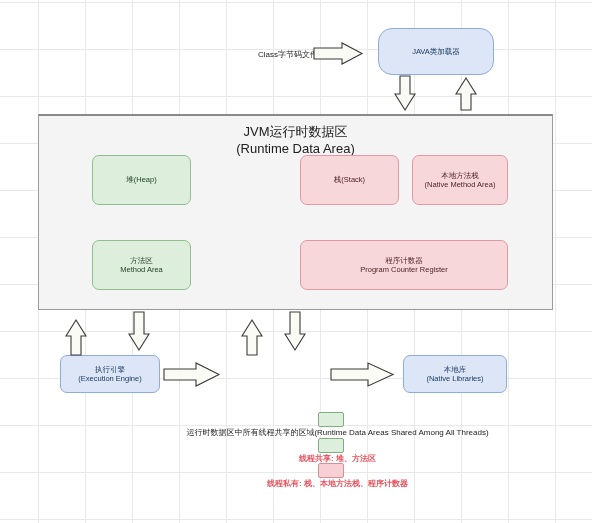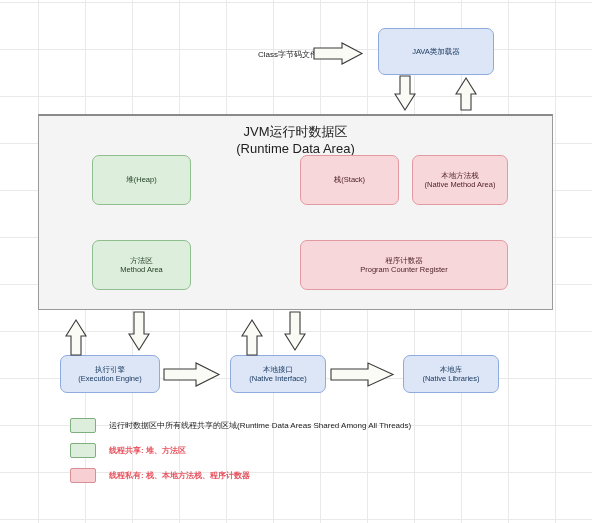--- a/index.html
+++ b/index.html
@@ -78,20 +78,21 @@
   }
   .legend{
     position:absolute;
     left:0;top:412px;width:592px;
   }
   .legend-row{
     display:flex;
     align-items:center;
     height:26px;
     padding-left:70px;
+    flex-direction:column;
   }
   .swatch{
     width:26px;height:15px;
     box-sizing:border-box;
     border-radius:2px;
     flex:0 0 auto;
   }
   .sw-green{background:#ddeedd;border:1px solid #7fae7f;}
   .sw-red{background:#f8d0d4;border:1px solid #d98f98;}
   .legend-text{
@@ -103,21 +104,21 @@
   .legend-text.accent{color:#e8545f;font-weight:bold;}
   .legend-row.r3,.legend-row.r4{height:25px;}
 </style>
 </head>
 <body>
 
 <div id="canvas">
 
   <div class="plain-label" style="left:258px;top:49px;">Class字节码文件</div>
 
-  <div class="box blue" style="left:378px;top:28px;width:116px;height:47px;">
+  <div class="box blue" style="left:378px;top:28px;width:116px;height:47px;border-radius:14px;">
     <span class="l1">JAVA类加载器</span>
   </div>
 
   <div class="rda">
     <div class="rda-title">
       <span>JVM运行时数据区</span><br>
       <span>(Runtime Data Area)</span>
     </div>
   </div>
 
@@ -142,26 +143,22 @@
   <div class="box blue" style="left:60px;top:355px;width:100px;height:38px;">
     <span class="l1">执行引擎</span>
     <span class="l2">(Execution Engine)</span>
   </div>
 
   <div class="box red" style="left:300px;top:240px;width:208px;height:50px;">
     <span class="l1">程序计数器</span>
     <span class="l2">Program Counter Register</span>
   </div>
 
-  <div class="box blue" style="left:230px;top:355px;width:96px;height:38px;">
-    <span class="l1">本地接口</span>
-    <span class="l2">(Native Interface)</span>
-  </div>
 
-  <div class="box blue" style="left:403px;top:355px;width:96px;height:38px;">
+  <div class="box blue" style="left:403px;top:355px;width:104px;height:38px;">
     <span class="l1">本地库</span>
     <span class="l2">(Native Libraries)</span>
   </div>
 
   <svg class="arrows">
     <g fill="#fbfbf5" stroke="#3a3a3a" stroke-width="1.1" stroke-linejoin="miter">
 
       <path d="M 314 48 L 342 48 L 342 43 L 362 53.5 L 342 64 L 342 59 L 314 59 Z"></path>
 
       <path d="M 400 76 L 410 76 L 410 94 L 415 94 L 405 110 L 395 94 L 400 94 Z"></path>

